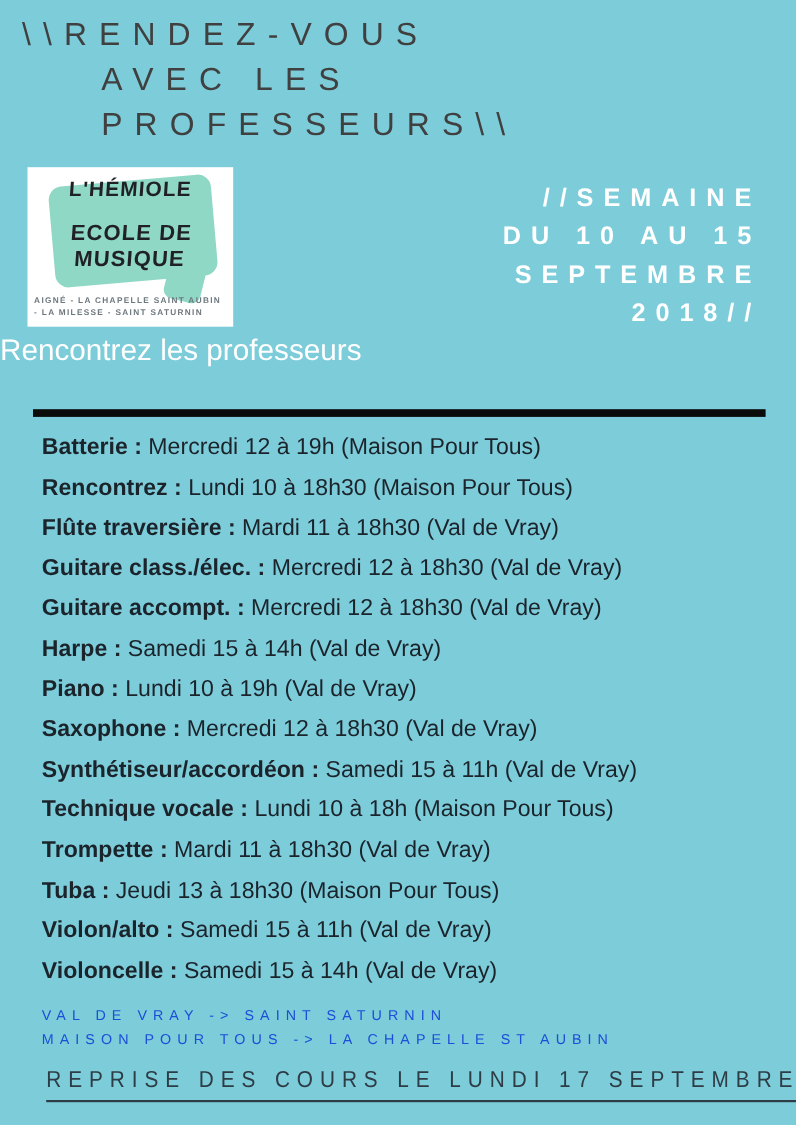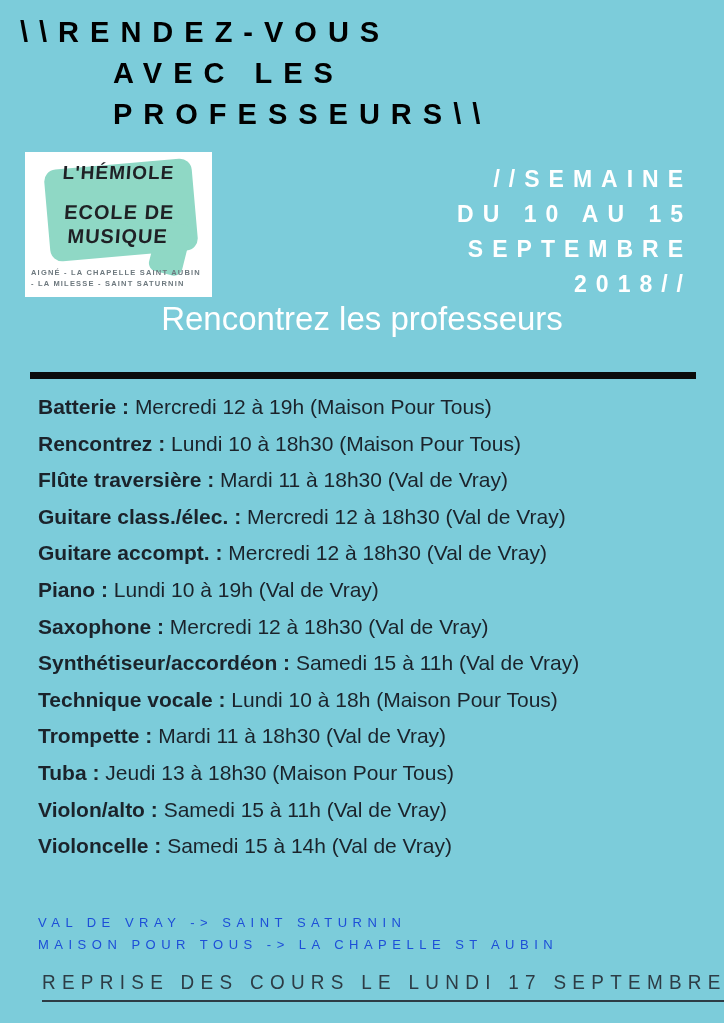--- a/index.html
+++ b/index.html
@@ -7,25 +7,25 @@
     position: relative;
     width: 724px; height: 1023px;
     background: #7cccda;
     overflow: hidden;
     font-family: "Liberation Sans", sans-serif;
   }
 
   
   .title {
     position: absolute; left: 20px; top: 12px;
-    color: #000000; font-weight: bold;
+    color: #404040; font-weight: normal;
     font-size: 29px; letter-spacing: 11px;
   }
   .title .line { height: 41px; line-height: 41px; white-space: nowrap; }
-  .title .indent { margin-left: 93px; }
+  .title .indent { margin-left: 72px; }
 
   
   .logo {
     position: absolute; left: 25px; top: 152px;
     width: 187px; height: 145px;
     background: #ffffff; overflow: hidden;
   }
   .brush {
     position: absolute; left: 22px; top: 12px;
     width: 148px; height: 92px;
@@ -54,22 +54,22 @@
   .week {
     position: absolute; right: 32px; top: 162px;
     text-align: right; color: #ffffff; font-weight: bold;
     font-size: 23px; letter-spacing: 9px;
   }
   .week .line { height: 35px; line-height: 35px; white-space: nowrap; }
 
   
   .subtitle {
     position: absolute; left: 0; right: 0; top: 302px;
-    text-align: center; color: #ffffff;
-    font-size: 33px; font-weight: 300; line-height: 33px;
+    text-align: left; color: #ffffff;
+    font-size: 27px; font-weight: 300; line-height: 33px;
   }
 
   .divider {
     position: absolute; left: 30px; top: 372px;
     width: 666px; height: 7px; background: #0b0b0b;
   }
 
   
   .schedule {
     position: absolute; left: 38px; top: 389px; right: 10px;
@@ -128,20 +128,21 @@
   </div>
 
   <div class="divider"></div>
 
   <div class="schedule">
       <div class="row"><span class="inst">Batterie</span><span class="inst"> : </span><span class="det">Mercredi 12 à 19h (Maison Pour Tous)</span></div>
       <div class="row"><span class="inst">Rencontrez</span><span class="inst"> : </span><span class="det">Lundi 10 à 18h30 (Maison Pour Tous)</span></div>
       <div class="row"><span class="inst">Flûte traversière</span><span class="inst"> : </span><span class="det">Mardi 11 à 18h30 (Val de Vray)</span></div>
       <div class="row"><span class="inst">Guitare class./élec.</span><span class="inst"> : </span><span class="det">Mercredi 12 à 18h30 (Val de Vray)</span></div>
       <div class="row"><span class="inst">Guitare accompt.</span><span class="inst"> : </span><span class="det">Mercredi 12 à 18h30 (Val de Vray)</span></div>
+      <div class="row"><span class="inst">Harpe</span><span class="inst"> : </span><span class="det">Samedi 15 à 14h (Val de Vray)</span></div>
       <div class="row"><span class="inst">Piano</span><span class="inst"> : </span><span class="det">Lundi 10 à 19h (Val de Vray)</span></div>
       <div class="row"><span class="inst">Saxophone</span><span class="inst"> : </span><span class="det">Mercredi 12 à 18h30 (Val de Vray)</span></div>
       <div class="row"><span class="inst">Synthétiseur/accordéon</span><span class="inst"> : </span><span class="det">Samedi 15 à 11h (Val de Vray)</span></div>
       <div class="row"><span class="inst">Technique vocale</span><span class="inst"> : </span><span class="det">Lundi 10 à 18h (Maison Pour Tous)</span></div>
       <div class="row"><span class="inst">Trompette</span><span class="inst"> : </span><span class="det">Mardi 11 à 18h30 (Val de Vray)</span></div>
       <div class="row"><span class="inst">Tuba</span><span class="inst"> : </span><span class="det">Jeudi 13 à 18h30 (Maison Pour Tous)</span></div>
       <div class="row"><span class="inst">Violon/alto</span><span class="inst"> : </span><span class="det">Samedi 15 à 11h (Val de Vray)</span></div>
       <div class="row"><span class="inst">Violoncelle</span><span class="inst"> : </span><span class="det">Samedi 15 à 14h (Val de Vray)</span></div>
     </div>
 

